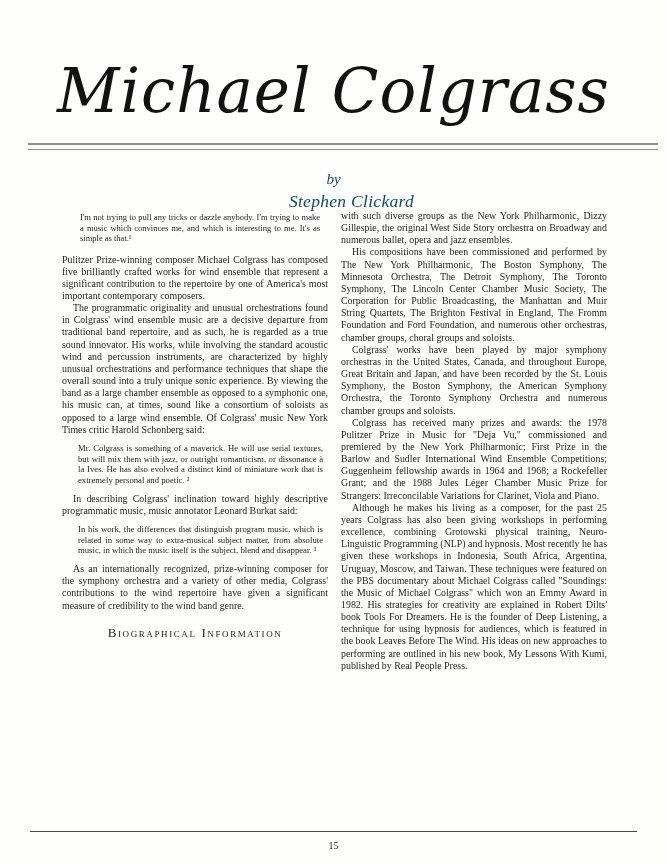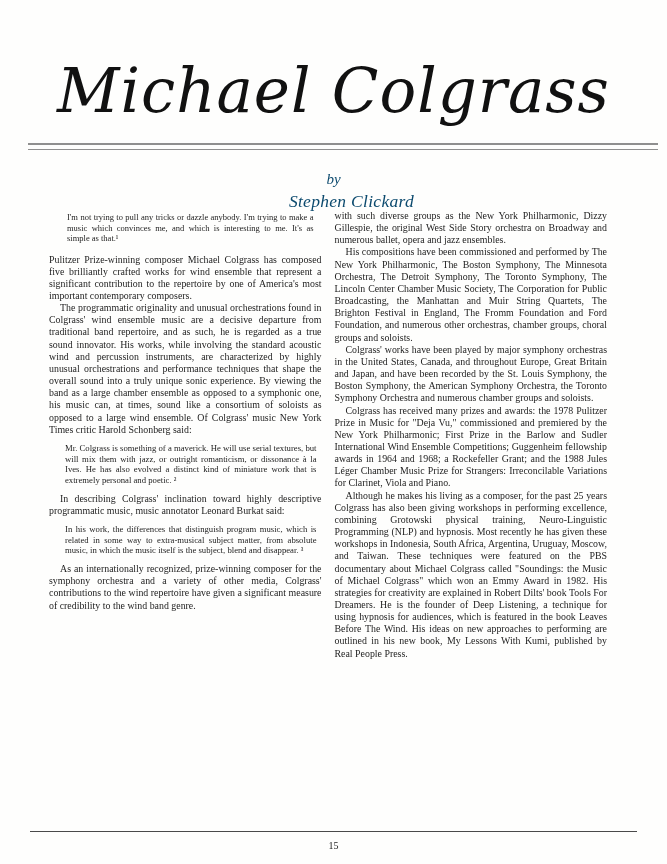--- a/index.html
+++ b/index.html
@@ -40,21 +40,21 @@
     white-space: nowrap;
   }
 
   .byline { position: absolute; top: 155px; left: 0; right: 0; text-align: center; font-style: italic; color: #0c4a6e; }
   .byline .by-prefix { font-size: 15px; }
   .byline .author { font-size: 17.5px; margin-top: 3px; letter-spacing: .3px; padding-left: 36px; }
 
   
   .columns {
     position: absolute;
-    top: 210px; left: 49px; right: 60px;
+    top: 210px; left: 62px; right: 60px;
     display: flex;
     gap: 13px;
   }
   .col {
     width: 50%;
     font-size: 9.9px;
     line-height: 12.15px;
     text-align: justify;
     color: #1d1d1d;
   }
@@ -121,20 +121,21 @@
   <main class="columns">
 
     <section class="col">
       <div class="epigraph">I'm not trying to pull any tricks or dazzle anybody. I'm trying to make a music which convinces me, and which is interesting to me. It's as simple as that.¹</div>
       <p class="body noindent">Pulitzer Prize-winning composer Michael Colgrass has composed five brilliantly crafted works for wind ensemble that represent a significant contribution to the repertoire by one of America's most important contemporary composers.</p>
       <p class="body">The programmatic originality and unusual orchestrations found in Colgrass' wind ensemble music are a decisive departure from traditional band repertoire, and as such, he is regarded as a true sound innovator. His works, while involving the standard acoustic wind and percussion instruments, are characterized by highly unusual orchestrations and performance techniques that shape the overall sound into a truly unique sonic experience. By viewing the band as a large chamber ensemble as opposed to a symphonic one, his music can, at times, sound like a consortium of soloists as opposed to a large wind ensemble. Of Colgrass' music New York Times critic Harold Schonberg said:</p>
       <div class="blockquote">Mr. Colgrass is something of a maverick. He will use serial textures, but will mix them with jazz, or outright romanticism, or dissonance à la Ives. He has also evolved a distinct kind of miniature work that is extremely personal and poetic. ²</div>
       <p class="body">In describing Colgrass' inclination toward highly descriptive programmatic music, music annotator Leonard Burkat said:</p>
       <div class="blockquote">In his work, the differences that distinguish program music, which is related in some way to extra-musical subject matter, from absolute music, in which the music itself is the subject, blend and disappear. ³</div>
       <p class="body">As an internationally recognized, prize-winning composer for the symphony orchestra and a variety of other media, Colgrass' contributions to the wind repertoire have given a significant measure of credibility to the wind band genre.</p>
+      <h2 class="section-heading">Biographical Information</h2>
     </section>
 
     <section class="col">
       <p class="body noindent">with such diverse groups as the New York Philharmonic, Dizzy Gillespie, the original West Side Story orchestra on Broadway and numerous ballet, opera and jazz ensembles.</p>
       <p class="body">His compositions have been commissioned and performed by The New York Philharmonic, The Boston Symphony, The Minnesota Orchestra, The Detroit Symphony, The Toronto Symphony, The Lincoln Center Chamber Music Society, The Corporation for Public Broadcasting, the Manhattan and Muir String Quartets, The Brighton Festival in England, The Fromm Foundation and Ford Foundation, and numerous other orchestras, chamber groups, choral groups and soloists.</p>
       <p class="body">Colgrass' works have been played by major symphony orchestras in the United States, Canada, and throughout Europe, Great Britain and Japan, and have been recorded by the St. Louis Symphony, the Boston Symphony, the American Symphony Orchestra, the Toronto Symphony Orchestra and numerous chamber groups and soloists.</p>
       <p class="body">Colgrass has received many prizes and awards: the 1978 Pulitzer Prize in Music for "Deja Vu," commissioned and premiered by the New York Philharmonic; First Prize in the Barlow and Sudler International Wind Ensemble Competitions; Guggenheim fellowship awards in 1964 and 1968; a Rockefeller Grant; and the 1988 Jules Léger Chamber Music Prize for Strangers: Irreconcilable Variations for Clarinet, Viola and Piano.</p>
       <p class="body">Although he makes his living as a composer, for the past 25 years Colgrass has also been giving workshops in performing excellence, combining Grotowski physical training, Neuro-Linguistic Programming (NLP) and hypnosis. Most recently he has given these workshops in Indonesia, South Africa, Argentina, Uruguay, Moscow, and Taiwan. These techniques were featured on the PBS documentary about Michael Colgrass called "Soundings: the Music of Michael Colgrass" which won an Emmy Award in 1982. His strategies for creativity are explained in Robert Dilts' book Tools For Dreamers. He is the founder of Deep Listening, a technique for using hypnosis for audiences, which is featured in the book Leaves Before The Wind. His ideas on new approaches to performing are outlined in his new book, My Lessons With Kumi, published by Real People Press.</p>
     </section>
 

